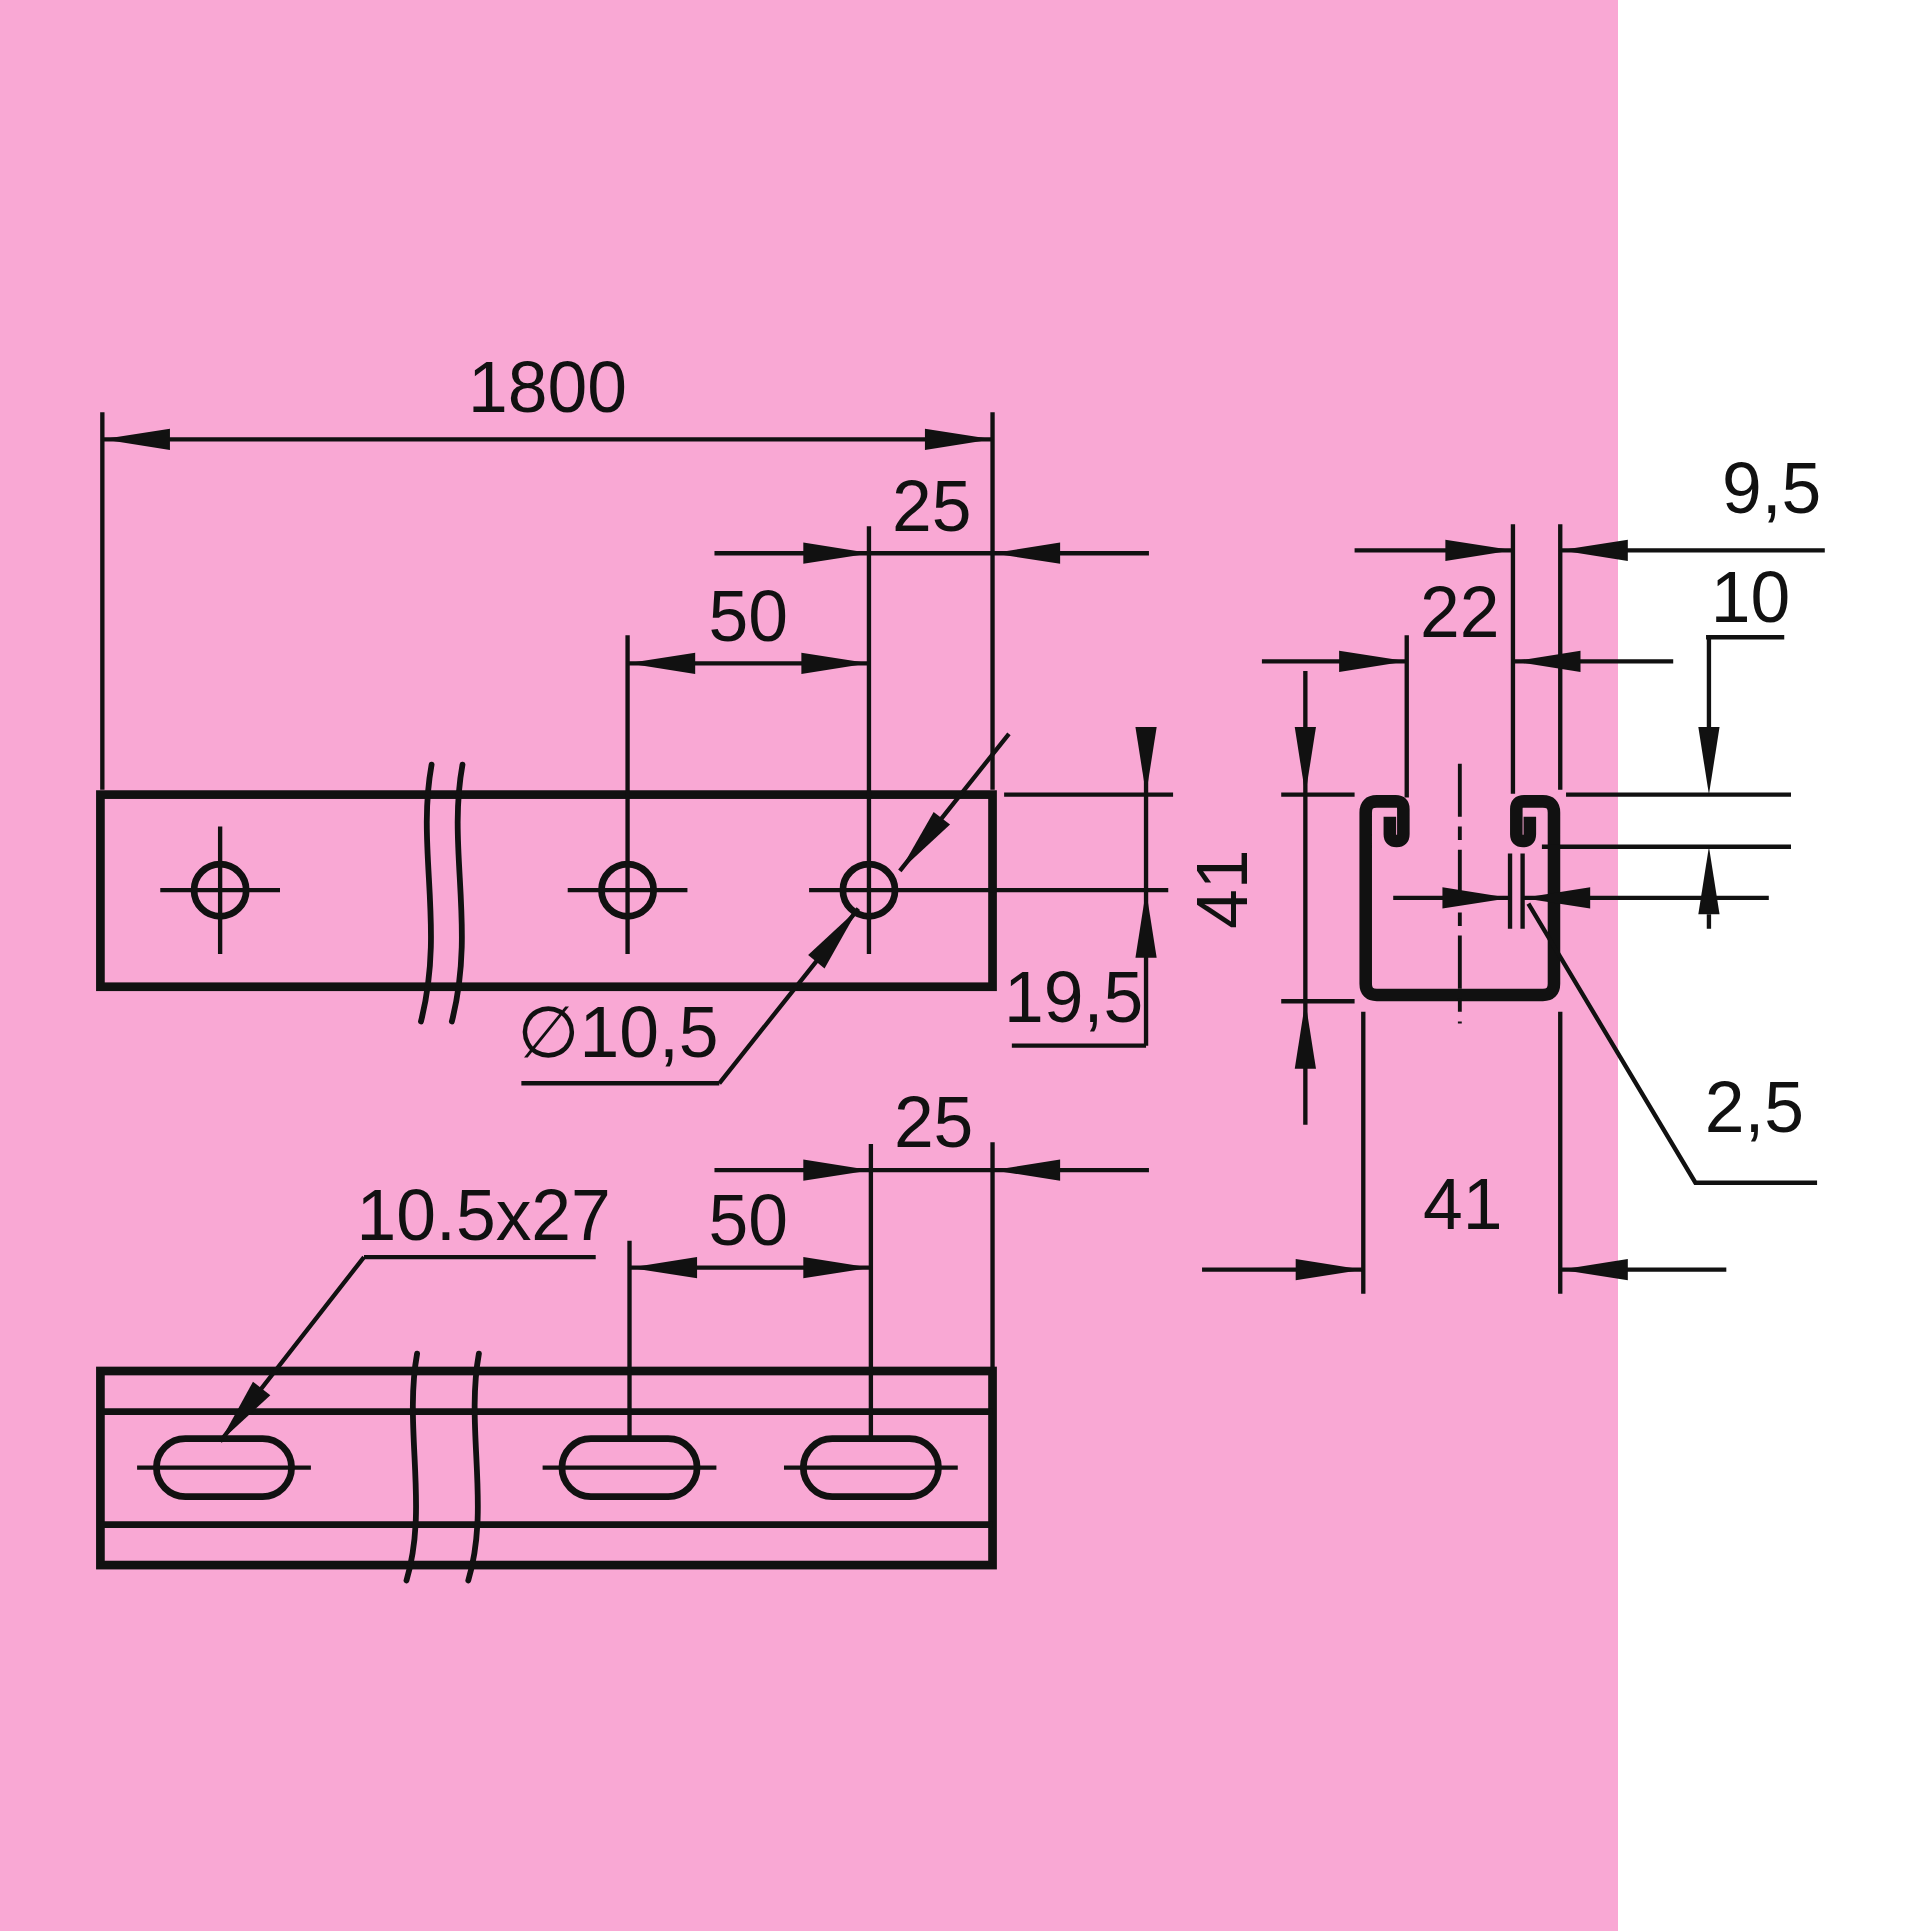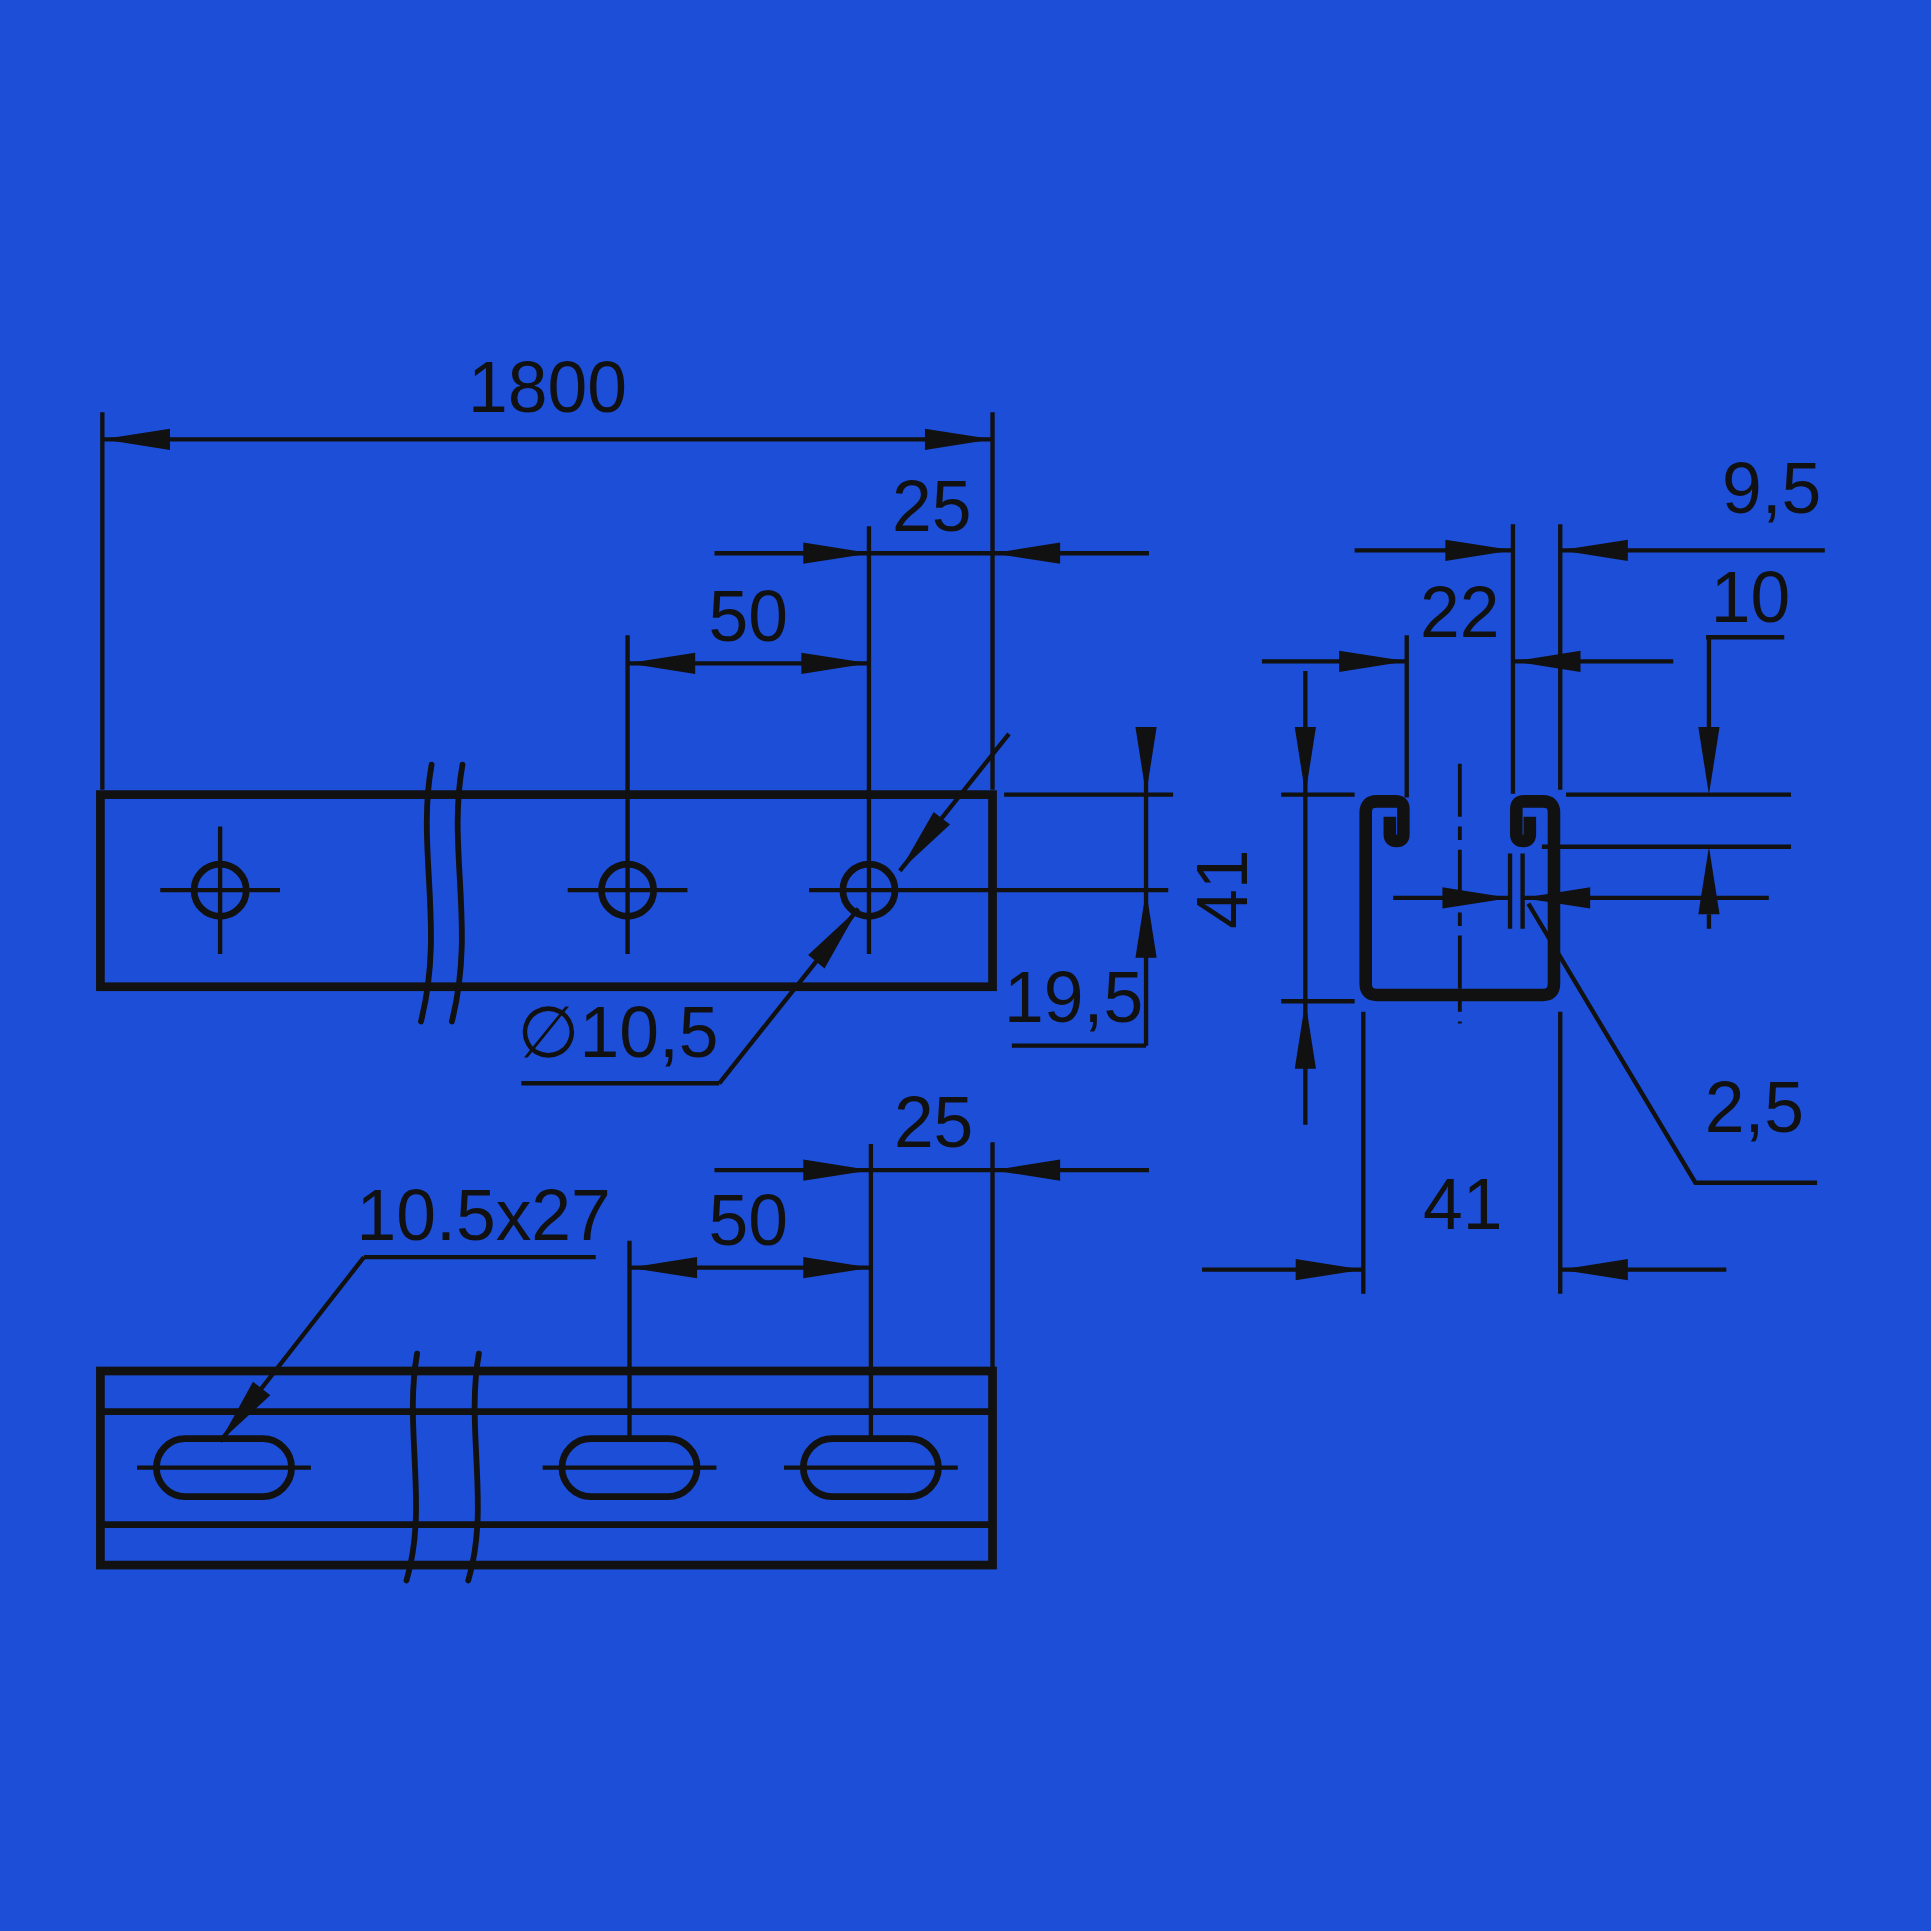--- a/index.html
+++ b/index.html
@@ -1,16 +1,16 @@
 <!DOCTYPE html>
 <html><head>
 <meta charset="utf-8">
 <style>
   html,body{margin:0;padding:0;background:#fff;}
-  .stage{width:1931px;height:1931px;background:#1d4ed8;position:relative;font-family:"Liberation Sans",sans-serif;}
+  .stage{width:1618px;height:1931px;background:#f9a8d4;position:relative;font-family:"Liberation Sans",sans-serif;}
   svg{display:block}
   .thick{stroke:#111;stroke-width:9;fill:none;stroke-linecap:butt}
   .med{stroke:#111;stroke-width:7;fill:none}
   .thin{stroke:#111;stroke-width:4.5;fill:none;stroke-linecap:butt}
   .break{stroke:#111;stroke-width:6;fill:none;stroke-linecap:round}
   .profile{stroke:#111;stroke-width:13;fill:none;stroke-linejoin:round;stroke-linecap:butt}
   .cl{stroke:#111;stroke-width:4;fill:none;stroke-dasharray:55 10 14 10}
   .arrow{fill:#111;stroke:none}
   .dim-label{font-family:"Liberation Sans",sans-serif;font-size:74px;fill:#111;text-anchor:middle}
 </style>

